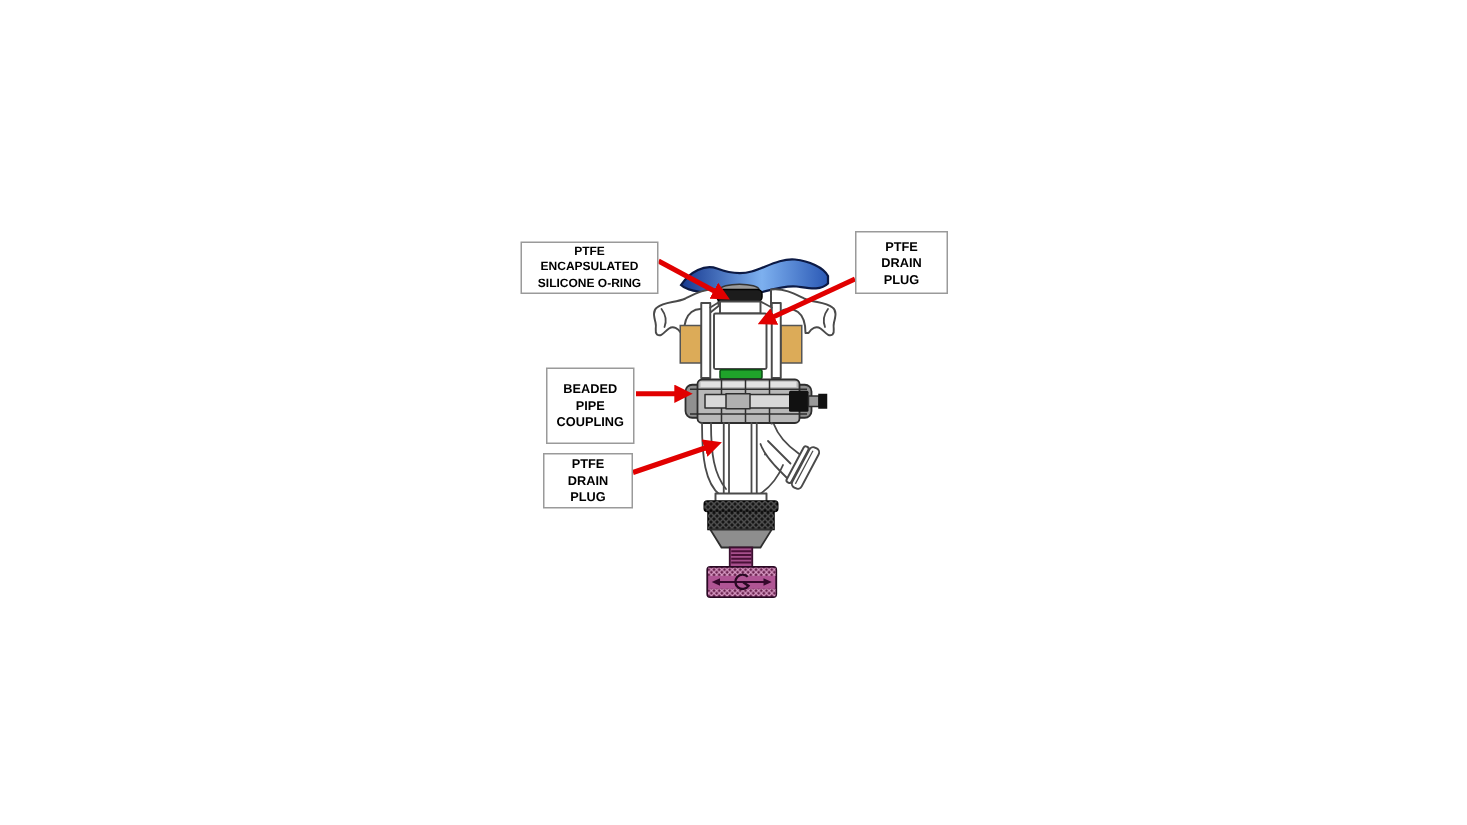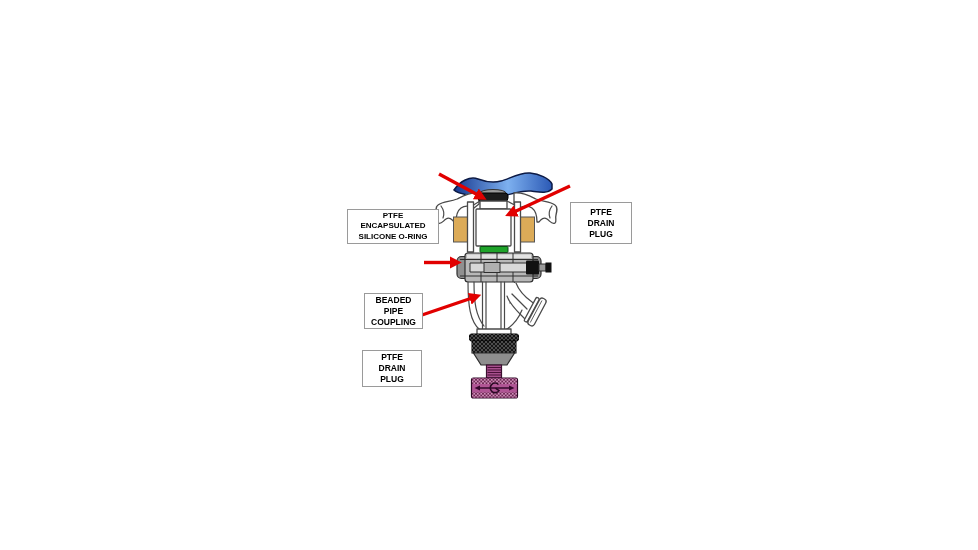--- a/index.html
+++ b/index.html
@@ -12,25 +12,24 @@
     position:absolute;
     background:#ffffff;
     border:1px solid #9a9a9a;
     color:#000000;
     font-weight:bold;
     text-align:center;
     white-space:pre-line;
     display:flex;align-items:center;justify-content:center;
     box-sizing:border-box;
     letter-spacing:0;
-    margin-top:48px;
   }
   .label-oring{left:347px;top:161px;width:92px;height:35px;font-size:8px;line-height:10.5px;}
   .label-drain-top{left:570px;top:154px;width:62px;height:42px;font-size:8.5px;line-height:11px;}
-  .label-coupling{left:364px;top:245px;width:59px;height:36px;font-size:8.5px;line-height:11px;}
+  .label-coupling{left:364px;top:245px;width:59px;height:51px;font-size:8.5px;line-height:11px;}
   .label-drain-bottom{left:362px;top:302px;width:60px;height:37px;font-size:8.5px;line-height:11px;}
   .arrow{stroke:var(--arrow-red,#e10000);stroke-width:3.4;fill:none;}
   .glass{fill:#ffffff;stroke:#4a4a4a;stroke-width:1.3;stroke-linejoin:round;}
   .gline{fill:none;stroke:#4a4a4a;stroke-width:1.2;stroke-linecap:round;}
   .metal-dark{stroke:#2e2e2e;}
 </style>
 </head>
 <body>
 
 <div class="stage">

